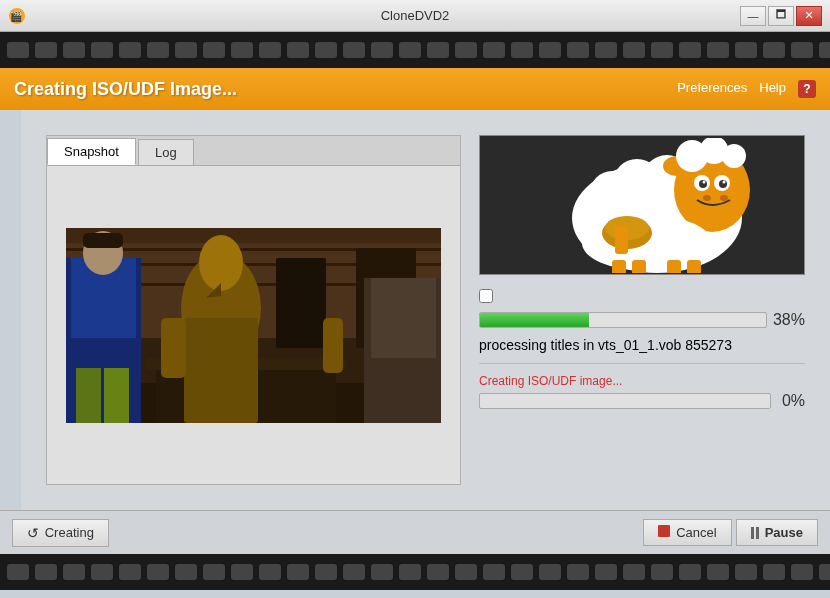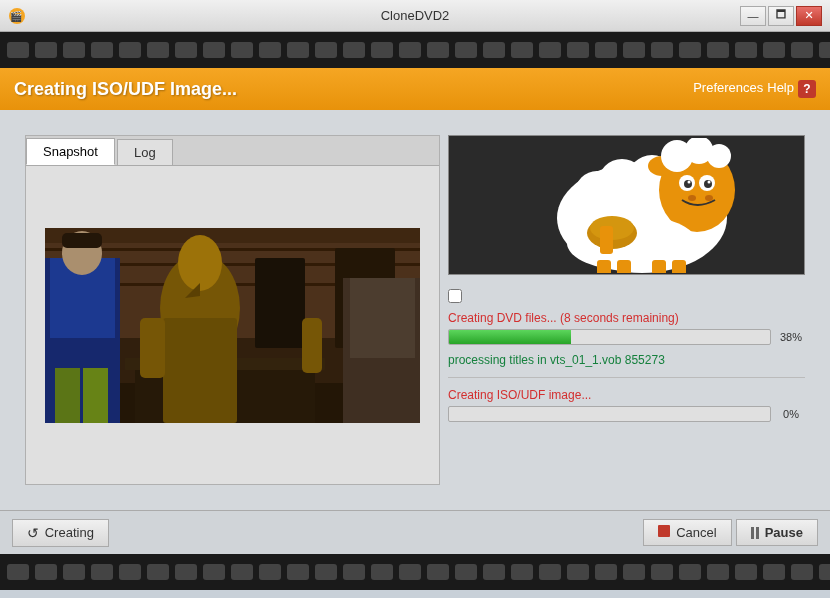--- a/index.html
+++ b/index.html
@@ -94,21 +94,21 @@
       justify-content: space-between;
     }
     .header-title {
       color: white;
       font-size: 18px;
       font-weight: bold;
       text-shadow: 1px 1px 2px rgba(0,0,0,0.3);
     }
     .header-links {
       display: flex;
-      gap: 4px;
+      gap: 12px;
       color: white;
       font-size: 13px;
     }
     .header-link {
       cursor: pointer;
       color: white;
     }
     .help-badge {
       width: 18px;
       height: 18px;
@@ -122,21 +122,22 @@
       font-size: 12px;
       cursor: pointer;
     }
 
     
     .main-content {
       display: flex;
       height: 400px;
       background: #d4d8dc;
       padding: 25px;
-      gap: 8px;
+      gap: 18px;
+      margin-left: 21px;
     }
 
     
     .left-panel {
       width: 415px;
       display: flex;
       flex-direction: column;
       background: #e8e8e8;
       border: 1px solid #b0b0b0;
     }
@@ -243,29 +244,29 @@
       border-radius: 2px;
       overflow: hidden;
     }
 
     .progress-bar-fill {
       height: 100%;
       background: linear-gradient(to bottom, #5cd65c, #28a428);
     }
 
     .progress-pct {
-      font-size: 11px;
+      font-size: 16px;
       color: #333;
       min-width: 28px;
-      text-align: center;
+      text-align: right;
     }
 
     .processing-text {
-      font-size: 12px;
-      color: #15803d;
+      font-size: 14px;
+      color: #000000;
     }
 
     .separator {
       height: 1px;
       background: #bbb;
       margin: 2px 0;
     }
 
     .status-text {
       font-size: 12px;
@@ -521,21 +522,20 @@
       </svg>
     </div>
 
     <div class="controls-area">
 
       <div class="checkbox-row">
         <input type="checkbox" style="">
       </div>
 
       <div class="progress-section">
-        <span class="progress-label">Creating DVD files... (8 seconds remaining)</span>
         <div class="progress-row">
           <div class="progress-bar-bg">
             <div class="progress-bar-fill" style="width: 38%;"></div>
           </div>
           <span class="progress-pct">38%</span>
         </div>
       </div>
 
       <span class="processing-text">processing titles in vts_01_1.vob 855273</span>
 

